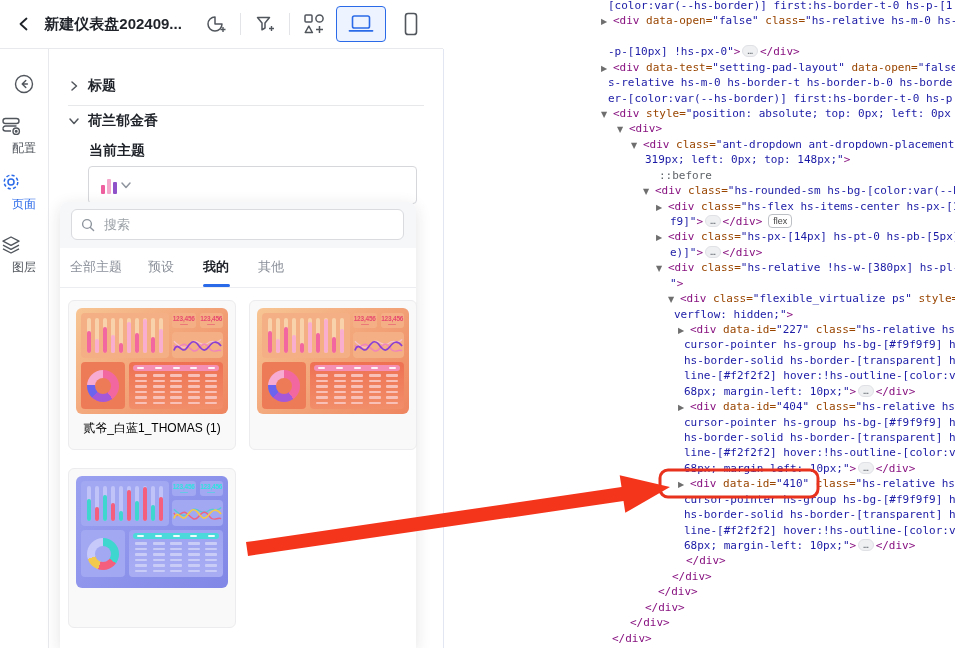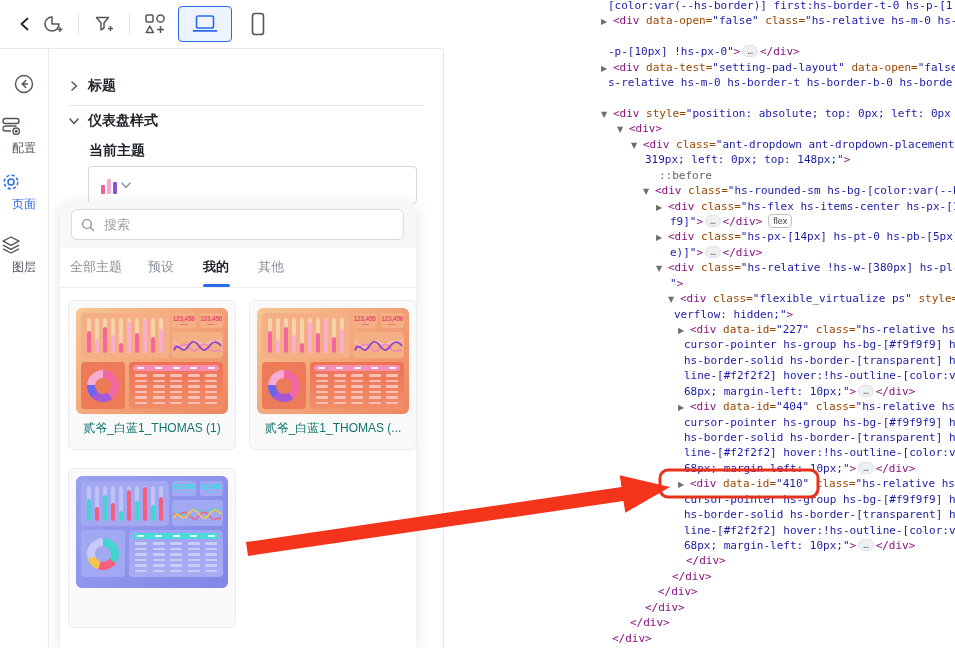--- a/index.html
+++ b/index.html
@@ -48,21 +48,21 @@
     font-family:"Liberation Sans","DejaVu Sans",sans-serif;}
   .search-box input::placeholder{color:#9aa0a6;}
   .tabs{position:absolute;left:0;top:46px;width:356px;height:40px;border-bottom:1px solid #ebedf0;box-sizing:border-box;}
   .tab{position:absolute;top:10px;font-size:13px;color:#8a8f99;cursor:pointer;white-space:nowrap;}
   .tab.active{color:#1f2329;font-weight:700;text-align:center;}
   .tab-0{left:10px;text-align:right;} .tab-1{left:88px;} .tab-2{left:143px;} .tab-3{left:198px;}
   .tab-underline{position:absolute;left:143px;top:36px;width:27px;height:3px;background:#2a6ae9;border-radius:2px;}
   .card-list{position:absolute;inset:0;}
   .theme-card{position:absolute;width:168px;background:#f9f9f9;border:1px solid #ececee;border-radius:6px;
     box-sizing:border-box;padding:7px;display:flex;flex-direction:column;cursor:pointer;}
-  .theme-card .tc-label{flex:1;display:flex;align-items:center;justify-content:center;font-size:12px;color:#0f766e;
+  .theme-card .tc-label{flex:1;display:flex;align-items:center;justify-content:center;font-size:12px;color:#000000;
     white-space:nowrap;overflow:hidden;}
   .tc-0{left:8px;top:98px;height:150px;} .tc-1{left:189px;top:98px;height:150px;} .tc-2{left:8px;top:266px;height:160px;}
 
   
   .tp{position:relative;width:152px;height:106px;border-radius:6px;overflow:hidden;flex:none;}
   .tc-2 .tp{height:112px;}
   .tp-chart{position:absolute;left:5px;top:5px;width:88px;height:45px;border-radius:4px;
     display:flex;align-items:flex-end;gap:4px;padding:5px 6px;box-sizing:border-box;}
   .tp-slot{position:relative;width:4px;height:100%;flex:none;}
   .tp-track{position:absolute;inset:0;border-radius:2px;}
@@ -105,20 +105,21 @@
 <body>
 
 <div id="stage">
 
   <div class="topbar">
     <div class="tb-back">
       <svg width="16" height="16" viewBox="0 0 16 16">
           <polyline points="10.5,2.5 4.5,8 10.5,13.5" fill="none" stroke="#1f2329" stroke-width="1.8" stroke-linecap="round" stroke-linejoin="round"></polyline>
         </svg>
     </div>
+    <div class="tb-title">新建仪表盘202409...</div>
     <div class="tb-icon">
       <svg width="22" height="22" viewBox="0 0 22 22" fill="none" stroke="currentColor" stroke-width="1.5">
         <path d="M17 11 A7 7 0 1 1 10 4 L10 11 Z" stroke-linejoin="round"></path>
         <path d="M15.5 16.5 h5 M18 14 v5" stroke-width="1.4"></path>
       </svg>
       <span></span>
     </div>
     <div class="tb-sep"></div>
     <div class="tb-icon">
       <svg width="22" height="22" viewBox="0 0 22 22" fill="none" stroke="currentColor" stroke-width="1.5">
@@ -199,21 +200,21 @@
       </span>
       <span>标题</span>
     </div>
     <div class="panel-divider"></div>
     <div class="sec-row row-style">
       <span class="chev">
         <svg width="12" height="12" viewBox="0 0 12 12">
             <polyline points="2,4 6,8.5 10,4" fill="none" stroke="#51565d" stroke-width="1.5" stroke-linecap="round" stroke-linejoin="round"></polyline>
           </svg>
       </span>
-      <span>仪表盘样式</span>
+      <span>荷兰郁金香</span>
     </div>
     <div class="cur-theme-label">当前主题</div>
     <div class="theme-select">
       <svg width="18" height="20" viewBox="0 0 18 20">
         <rect x="0" y="10" width="4" height="9" rx="1" fill="#ee5f9f"></rect>
         <rect x="6" y="4" width="4" height="15" rx="1" fill="#f3a8cc"></rect>
         <rect x="12" y="7" width="4" height="12" rx="1" fill="#8f52c9"></rect>
       </svg>
       <span class="ts-chevron">
         <svg width="14" height="14" viewBox="0 0 14 14">
@@ -472,21 +473,20 @@
               </div>
               <div class="tp-trow">
                 <div class="tp-tdash" style="background: rgb(249, 192, 184);"></div>
                 <div class="tp-tdash" style="background: rgb(249, 192, 184);"></div>
                 <div class="tp-tdash" style="background: rgb(249, 192, 184);"></div>
                 <div class="tp-tdash" style="background: rgb(249, 192, 184);"></div>
                 <div class="tp-tdash" style="background: rgb(249, 192, 184);"></div>
               </div>
             </div>
           </div>
-          <div class="tc-label">贰爷_白蓝1_THOMAS (...</div>
         </div>
         <div class="theme-card tc-2">
           <div class="tp" style="background: linear-gradient(135deg, rgb(155, 161, 240), rgb(128, 135, 230));">
             <div class="tp-chart" style="background: rgb(162, 168, 242);">
               <div class="tp-slot">
                 <div class="tp-track" style="background: rgb(191, 195, 248);"></div>
                 <div class="tp-bar" style="height: 62%; background: rgb(62, 214, 206);"></div>
               </div>
               <div class="tp-slot">
                 <div class="tp-track" style="background: rgb(191, 195, 248);"></div>
@@ -602,20 +602,21 @@
         </div>
       </div>
   </div>
 
   <div class="devtools">
       <div class="code-line" style="top: -2px; left: 161px;"><span class="cp-val">[color:var(--hs-border)] first:hs-border-t-0 hs-p-[1</span></div>
       <div class="code-line" style="top: 13.43px; left: 154px;"><span class="cp-tri">▶</span><span class="cp-tag">&lt;div</span><span class="cp-attr"> data-open=</span><span class="cp-val">"false"</span><span class="cp-attr"> class=</span><span class="cp-val">"hs-relative hs-m-0 hs-</span></div>
       <div class="code-line" style="top: 44.29px; left: 161px;"><span class="cp-val">-p-[10px] !hs-px-0"</span><span class="cp-tag">&gt;</span><span class="cp-ell">…</span><span class="cp-tag">&lt;/div&gt;</span></div>
       <div class="code-line" style="top: 59.72px; left: 154px;"><span class="cp-tri">▶</span><span class="cp-tag">&lt;div</span><span class="cp-attr"> data-test=</span><span class="cp-val">"setting-pad-layout"</span><span class="cp-attr"> data-open=</span><span class="cp-val">"false</span></div>
       <div class="code-line" style="top: 75.15px; left: 161px;"><span class="cp-val">s-relative hs-m-0 hs-border-t hs-border-b-0 hs-borde</span></div>
+      <div class="code-line" style="top: 90.58px; left: 161px;"><span class="cp-val">er-[color:var(--hs-border)] first:hs-border-t-0 hs-p</span></div>
       <div class="code-line" style="top: 106.01px; left: 154px;"><span class="cp-tri">▼</span><span class="cp-tag">&lt;div</span><span class="cp-attr"> style=</span><span class="cp-val">"position: absolute; top: 0px; left: 0px</span></div>
       <div class="code-line" style="top: 121.44px; left: 170px;"><span class="cp-tri">▼</span><span class="cp-tag">&lt;div&gt;</span></div>
       <div class="code-line" style="top: 136.87px; left: 184px;"><span class="cp-tri">▼</span><span class="cp-tag">&lt;div</span><span class="cp-attr"> class=</span><span class="cp-val">"ant-dropdown ant-dropdown-placement-</span></div>
       <div class="code-line" style="top: 152.3px; left: 198px;"><span class="cp-val">319px; left: 0px; top: 148px;"</span><span class="cp-tag">&gt;</span></div>
       <div class="code-line" style="top: 167.73px; left: 212px;"><span class="cp-gray">::before</span></div>
       <div class="code-line" style="top: 183.16px; left: 196px;"><span class="cp-tri">▼</span><span class="cp-tag">&lt;div</span><span class="cp-attr"> class=</span><span class="cp-val">"hs-rounded-sm hs-bg-[color:var(--h</span></div>
       <div class="code-line" style="top: 198.59px; left: 209px;"><span class="cp-tri">▶</span><span class="cp-tag">&lt;div</span><span class="cp-attr"> class=</span><span class="cp-val">"hs-flex hs-items-center hs-px-[1</span></div>
       <div class="code-line" style="top: 214.02px; left: 223px;"><span class="cp-val">f9]"</span><span class="cp-tag">&gt;</span><span class="cp-ell">…</span><span class="cp-tag">&lt;/div&gt;</span><span class="cp-badge">flex</span></div>
       <div class="code-line" style="top: 229.45px; left: 209px;"><span class="cp-tri">▶</span><span class="cp-tag">&lt;div</span><span class="cp-attr"> class=</span><span class="cp-val">"hs-px-[14px] hs-pt-0 hs-pb-[5px]</span></div>
       <div class="code-line" style="top: 244.88px; left: 223px;"><span class="cp-val">e)]"</span><span class="cp-tag">&gt;</span><span class="cp-ell">…</span><span class="cp-tag">&lt;/div&gt;</span></div>

